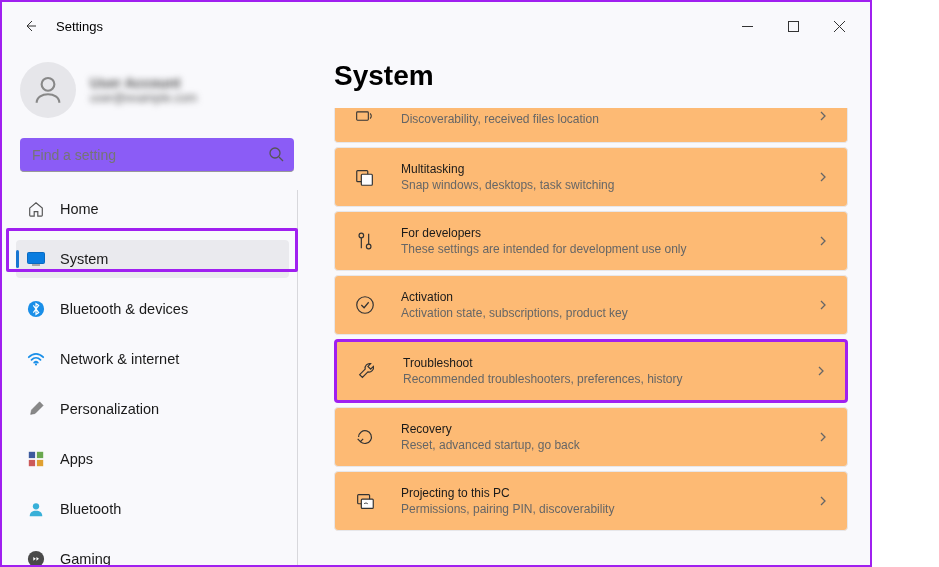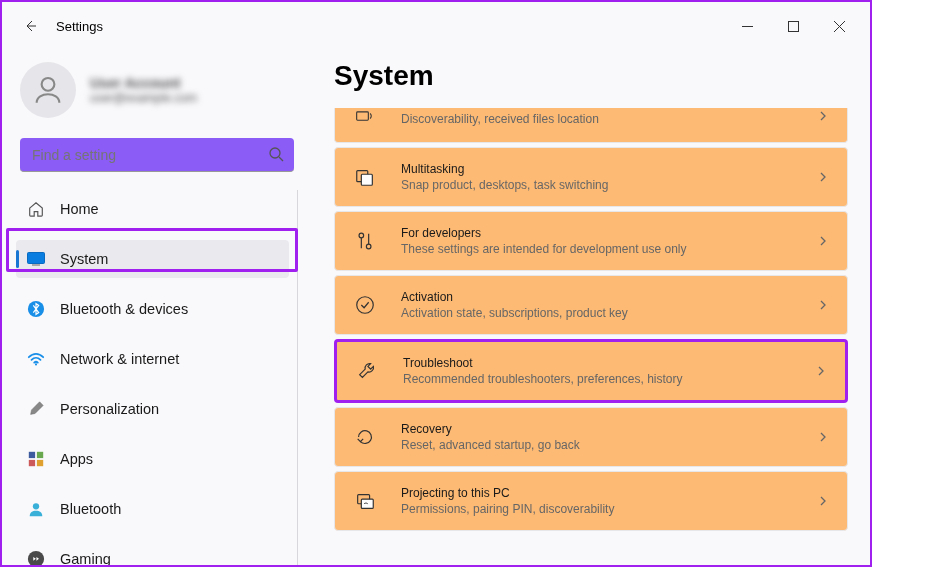--- a/index.html
+++ b/index.html
@@ -197,21 +197,21 @@
 
         <div class="card">
           <span class="cicon">
               <svg width="22" height="22" viewBox="0 0 24 24">
                 <rect x="3" y="5" width="12" height="12" rx="1" stroke="#333" fill="none" stroke-width="1.3"></rect>
                 <rect x="8" y="9" width="12" height="12" rx="1" stroke="#333" fill="#fdfdfe" stroke-width="1.3"></rect>
               </svg>
             </span>
           <div class="ctext">
               <div class="clabel">Multitasking</div>
-              <div class="cdesc">Snap product, desktops, task switching</div>
+              <div class="cdesc">Snap windows, desktops, task switching</div>
             </div>
           <span class="chev">
               <svg width="12" height="12" viewBox="0 0 12 12">
                 <path d="M4 2l4 4-4 4" stroke="#666" stroke-width="1.3" fill="none"></path>
               </svg>
             </span>
         </div>
 
         <div class="card">
           <span class="cicon">

